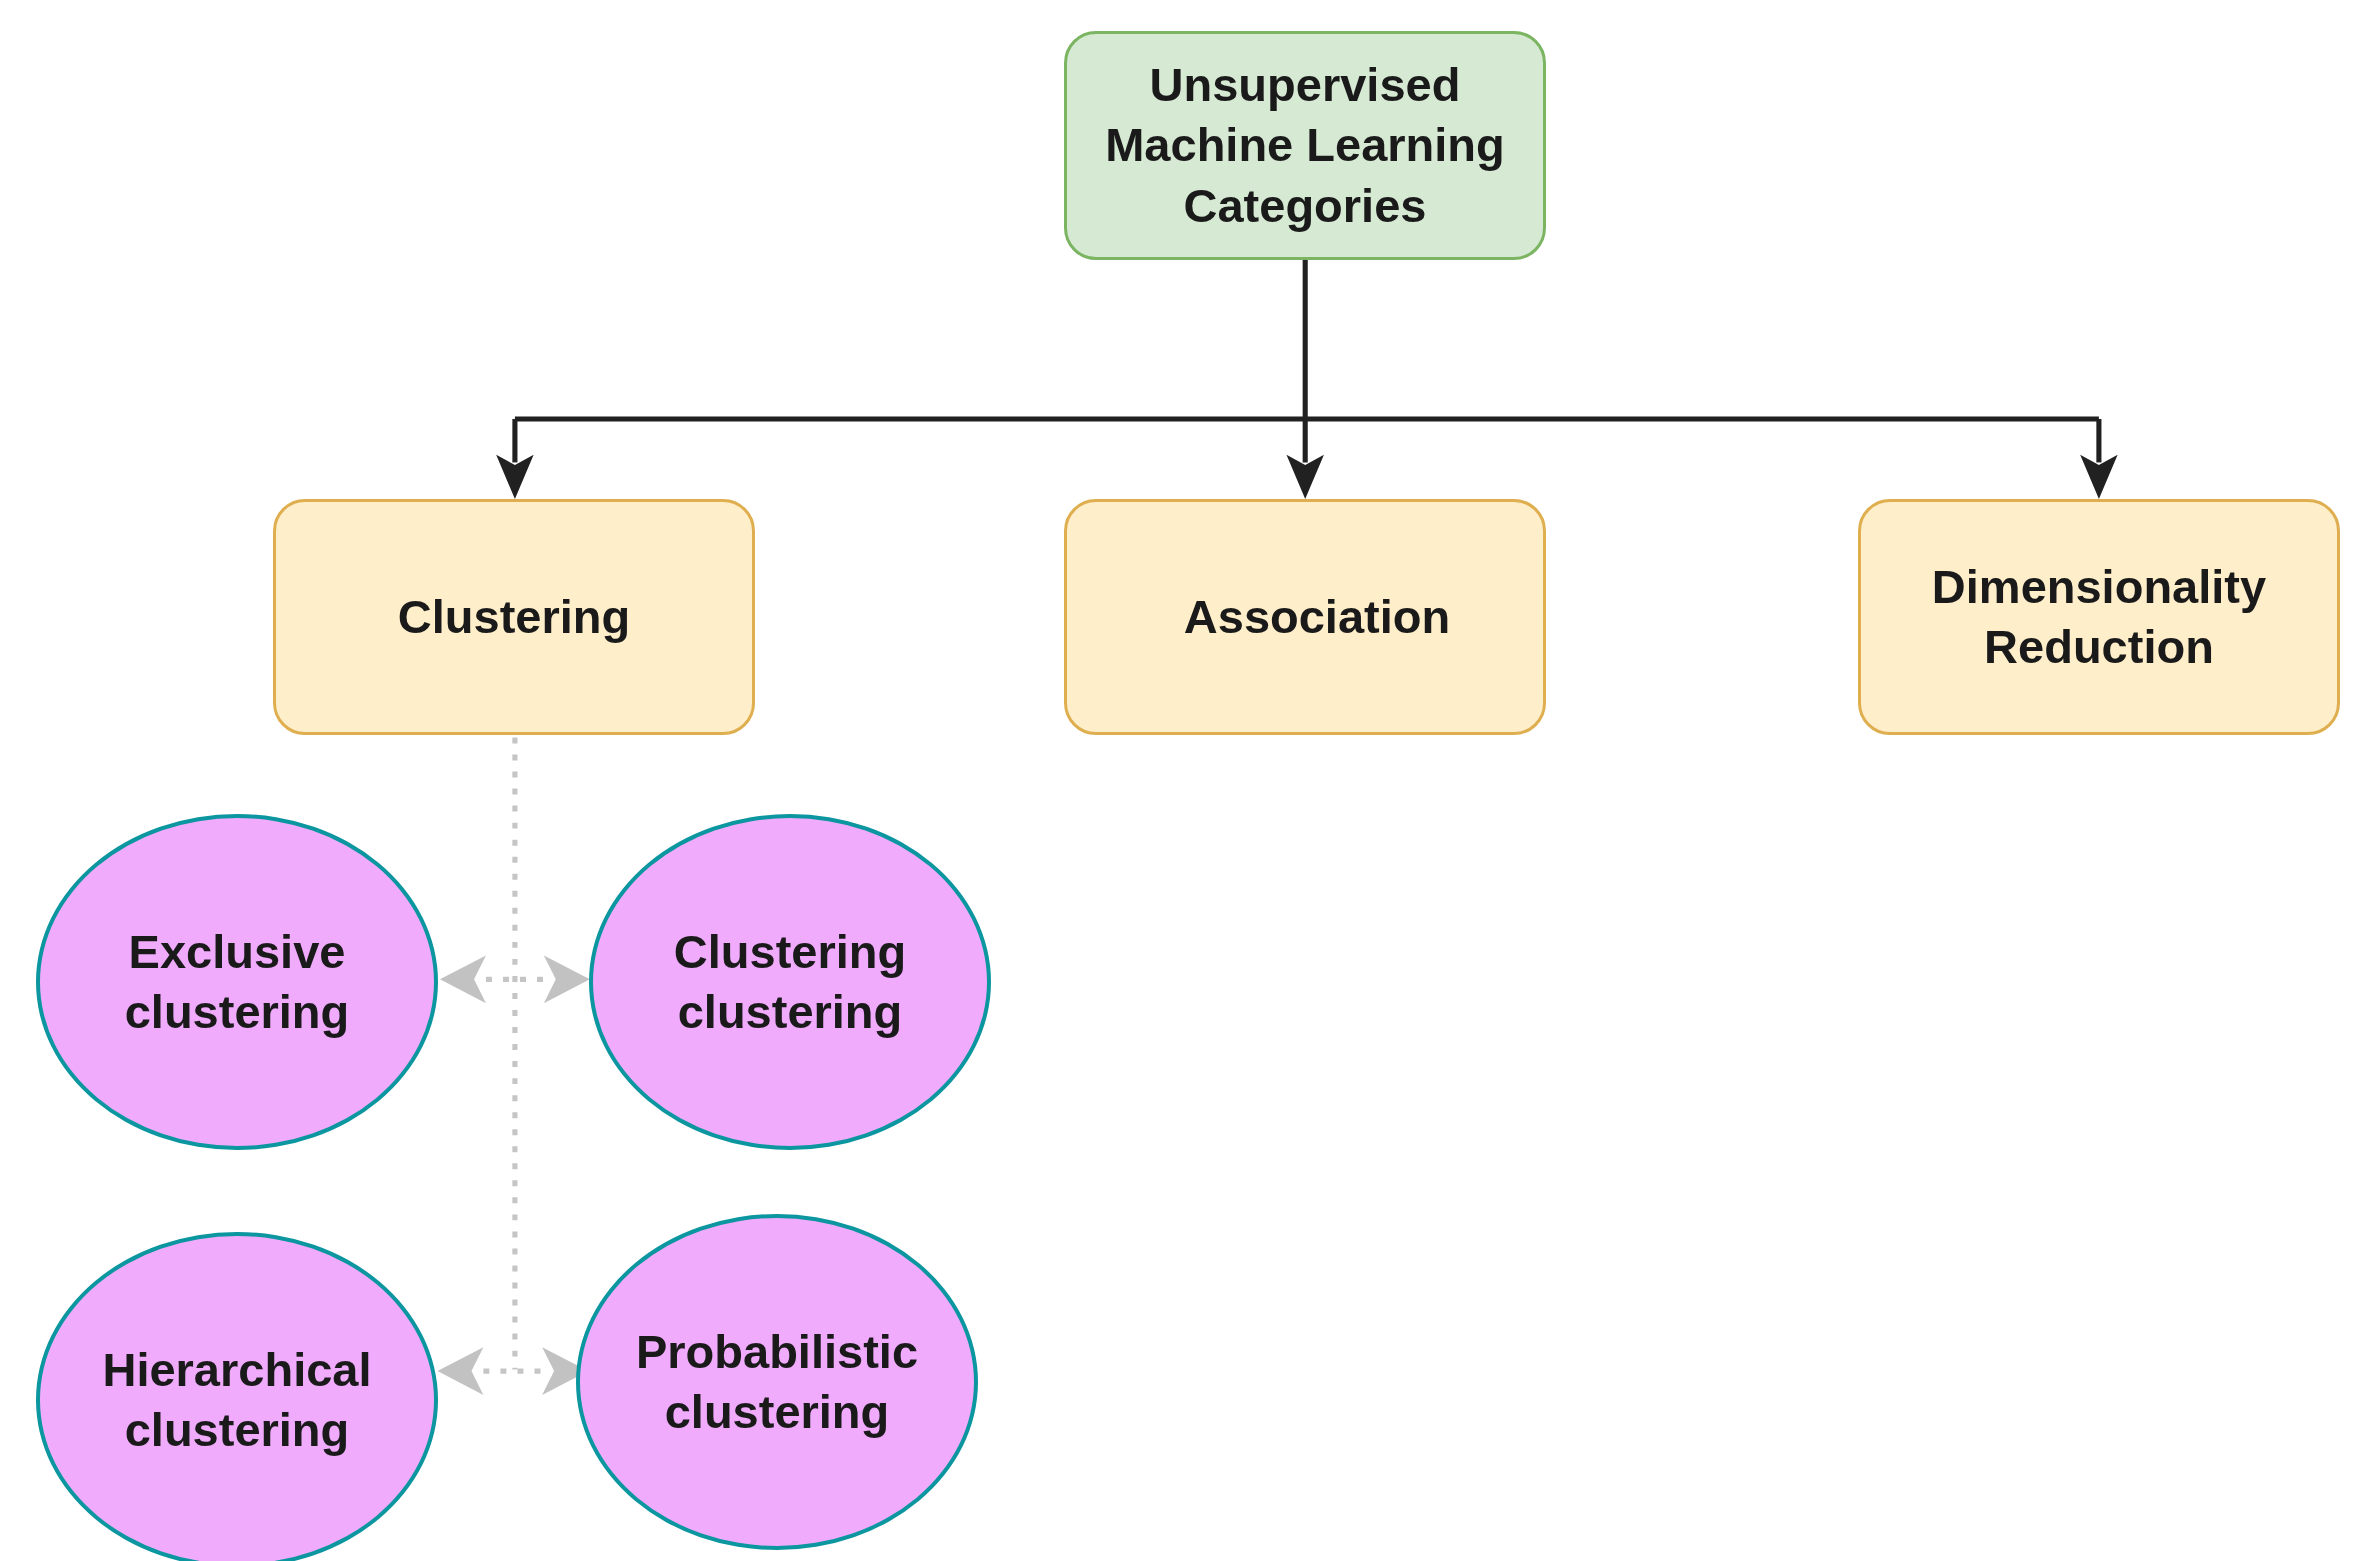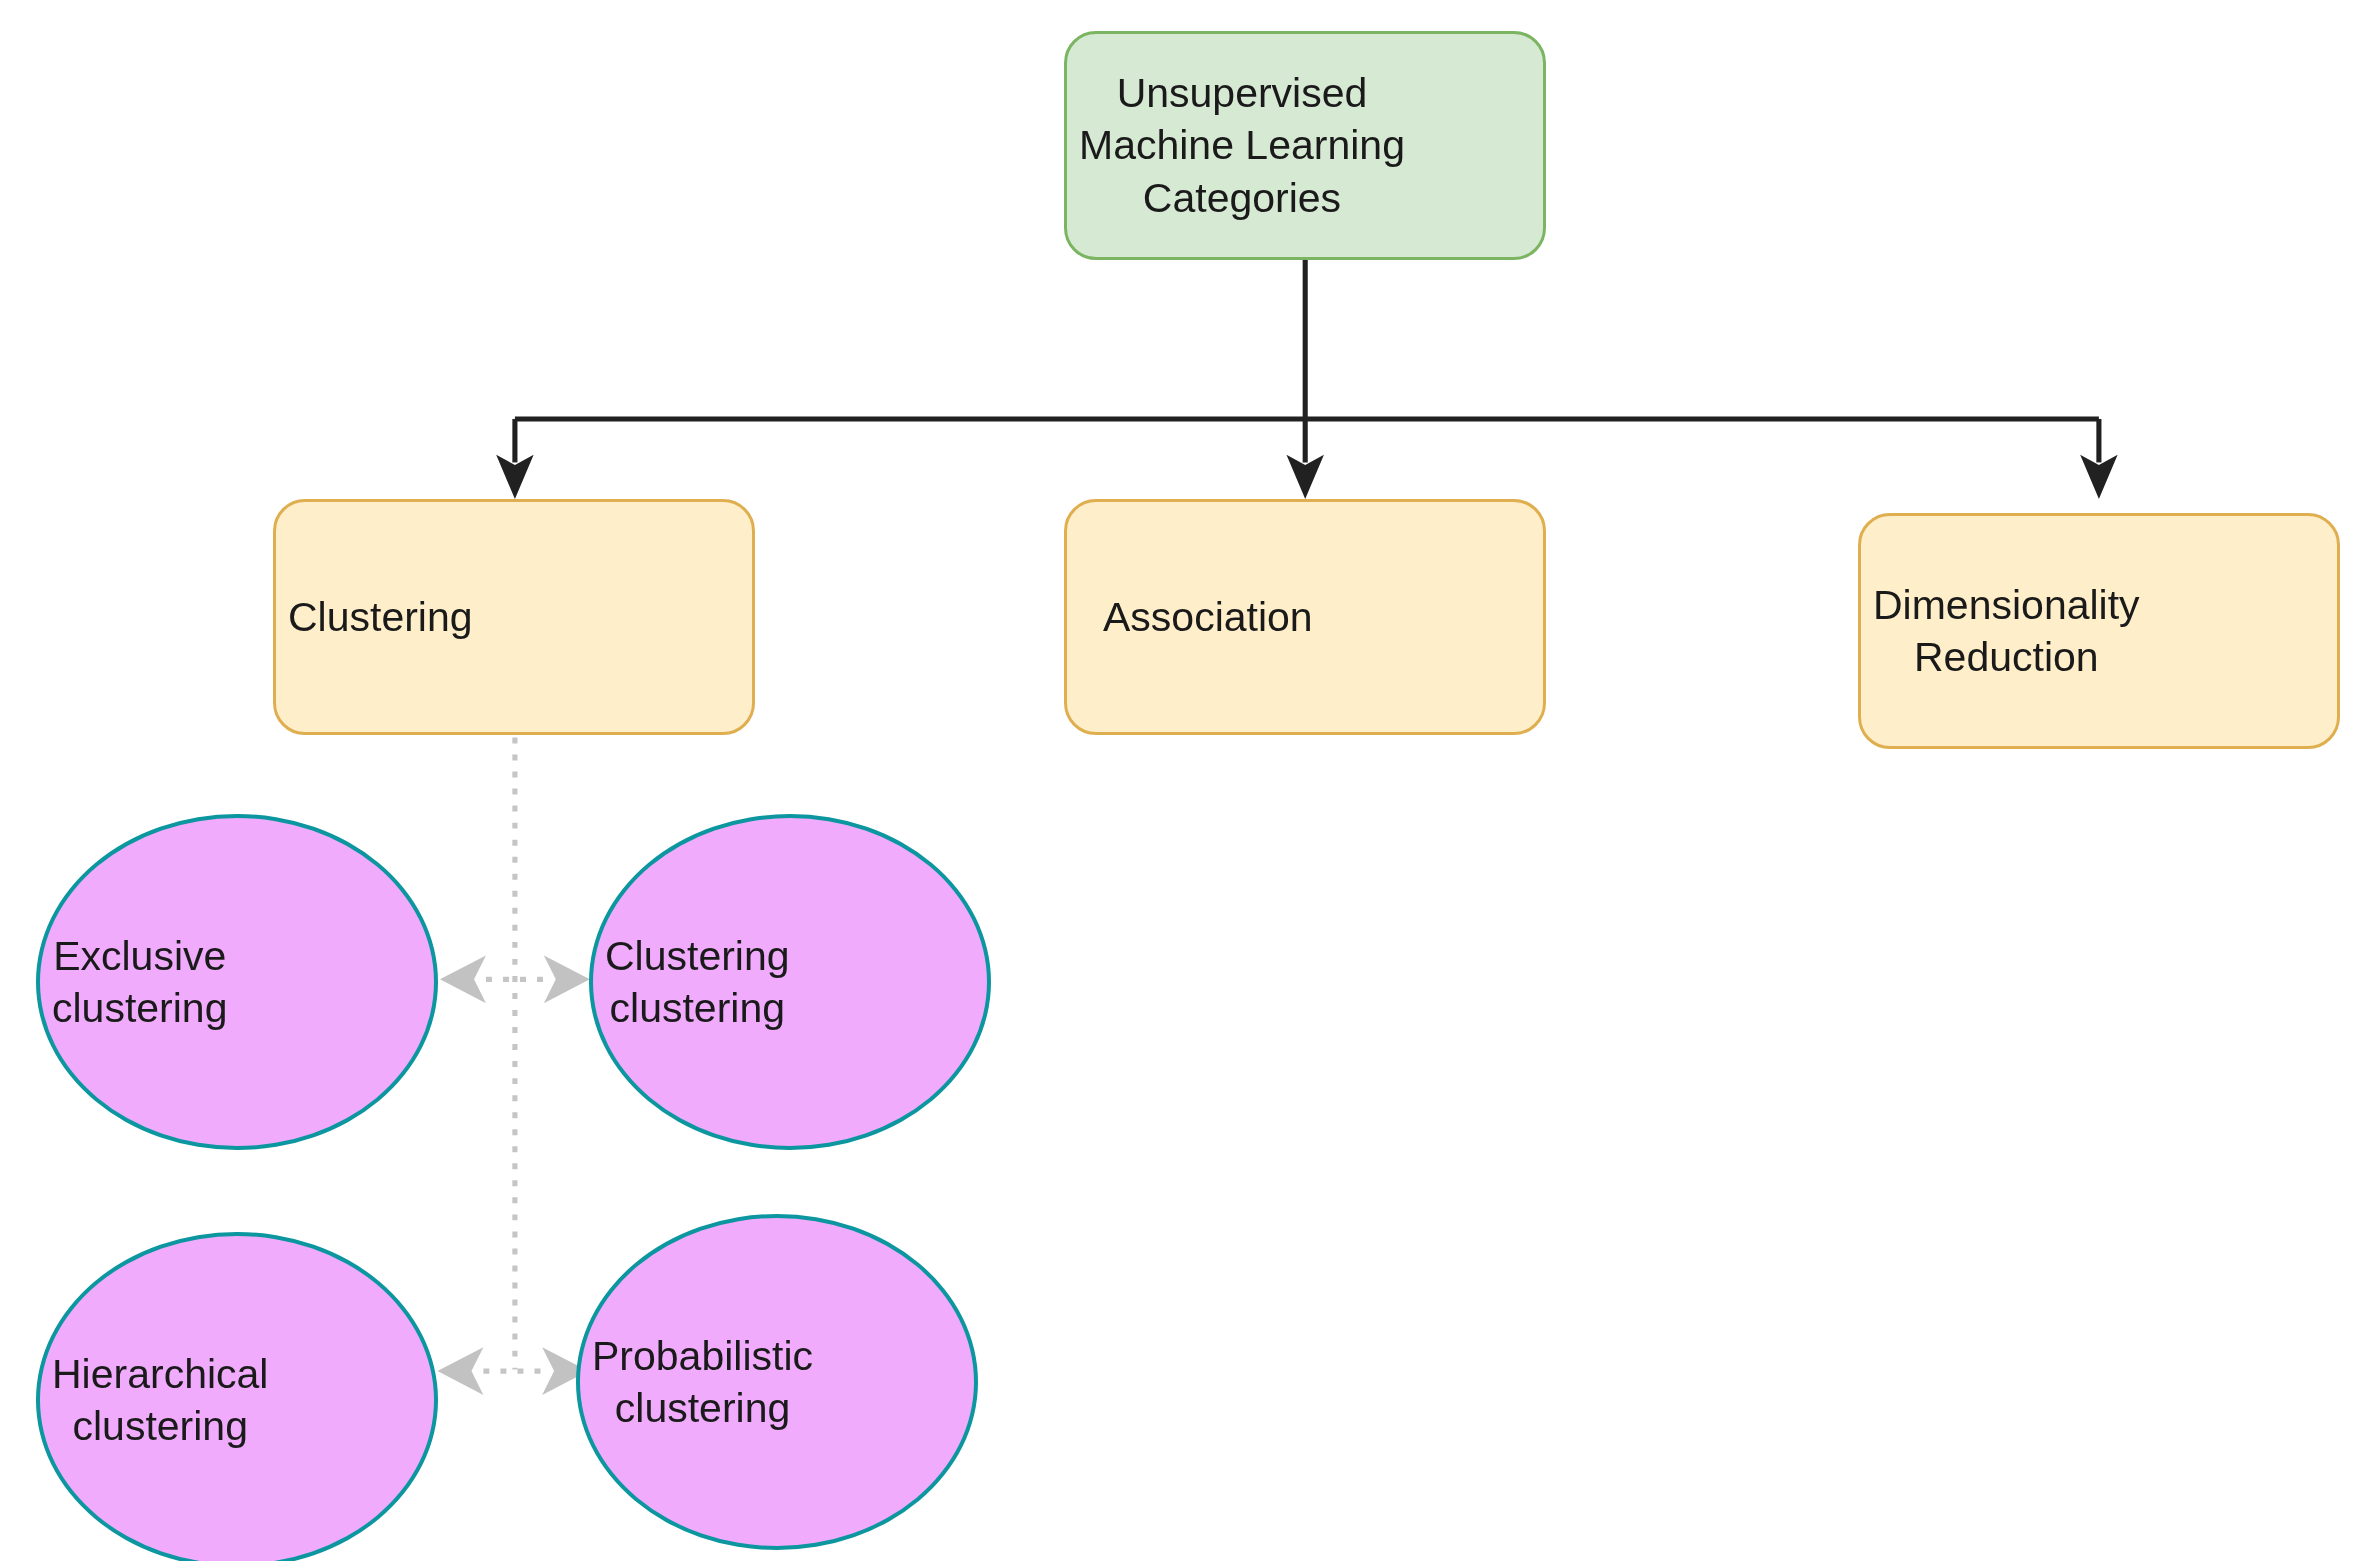--- a/index.html
+++ b/index.html
@@ -19,26 +19,26 @@
     position: absolute;
     left: 0;
     top: 0;
     width: 2366px;
     height: 1561px;
   }
   .node {
     position: absolute;
     display: flex;
     align-items: center;
-    justify-content: flex-start;
+    justify-content: center;
     text-align: center;
     box-sizing: border-box;
     color: #1a1a1a;
-    font-weight: 400;
-    font-size: 41px;
+    font-weight: 700;
+    font-size: 47px;
     line-height: 1.28;
   }
   .node .label {
     white-space: pre-line;
     padding: 0 12px;
   }
   .box {
     border-radius: 32px;
   }
   .root-box {
@@ -51,21 +51,21 @@
   }
   .ellipse {
     background: #f0abfc;
     border: 4.3px solid #0c96a0;
     border-radius: 50%;
   }
   
   .n-root          { left: 1064px; top: 31px;   width: 482px; height: 229px; }
   .n-clustering    { left: 273px;  top: 499px;  width: 482px; height: 236px; }
   .n-association   { left: 1064px; top: 499px;  width: 482px; height: 236px; padding-left: 24px; }
-  .n-dimred        { left: 1858px; top: 499px;  width: 482px; height: 236px; margin-top: 14px; }
+  .n-dimred        { left: 1858px; top: 499px;  width: 482px; height: 236px; }
   .n-exclusive     { left: 36px;   top: 814px;  width: 402px; height: 336px; }
   .n-overlapping   { left: 589px;  top: 814px;  width: 402px; height: 336px; }
   .n-hierarchical  { left: 36px;   top: 1232px; width: 402px; height: 336px; }
   .n-probabilistic { left: 576px;  top: 1214px; width: 402px; height: 336px; }
 </style>
 </head>
 <body>
 
 <div class="canvas">
 

